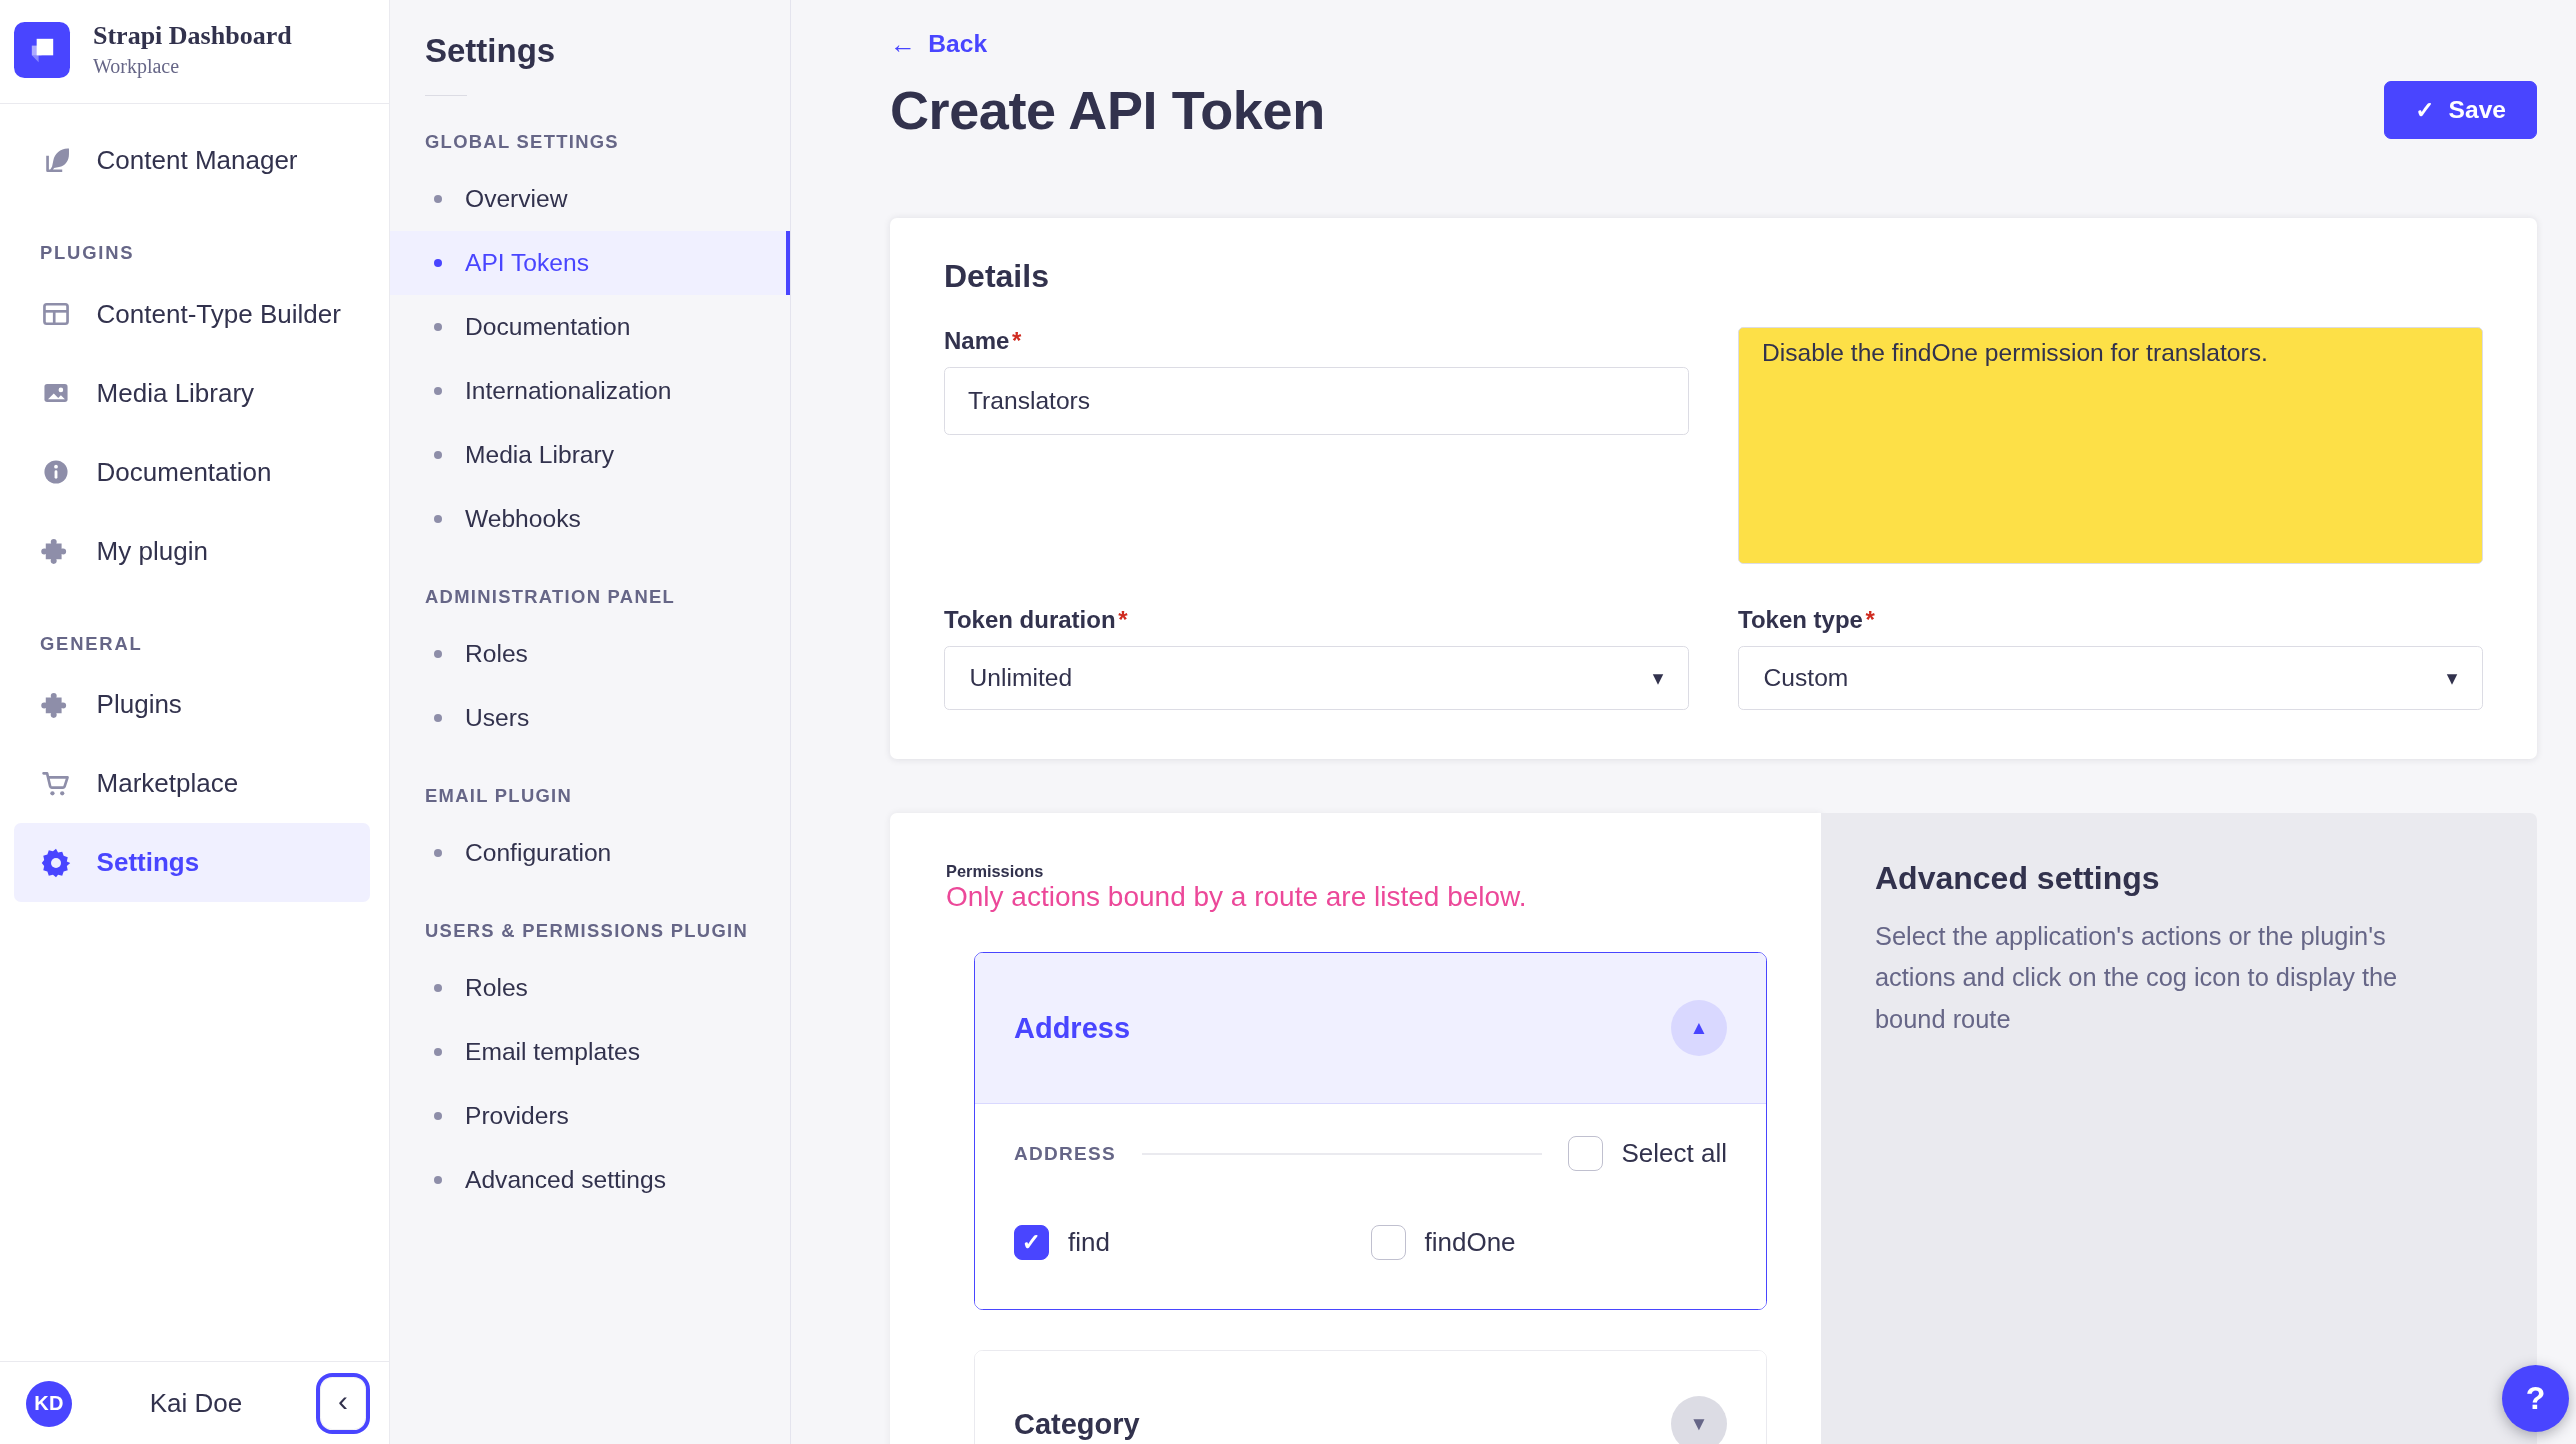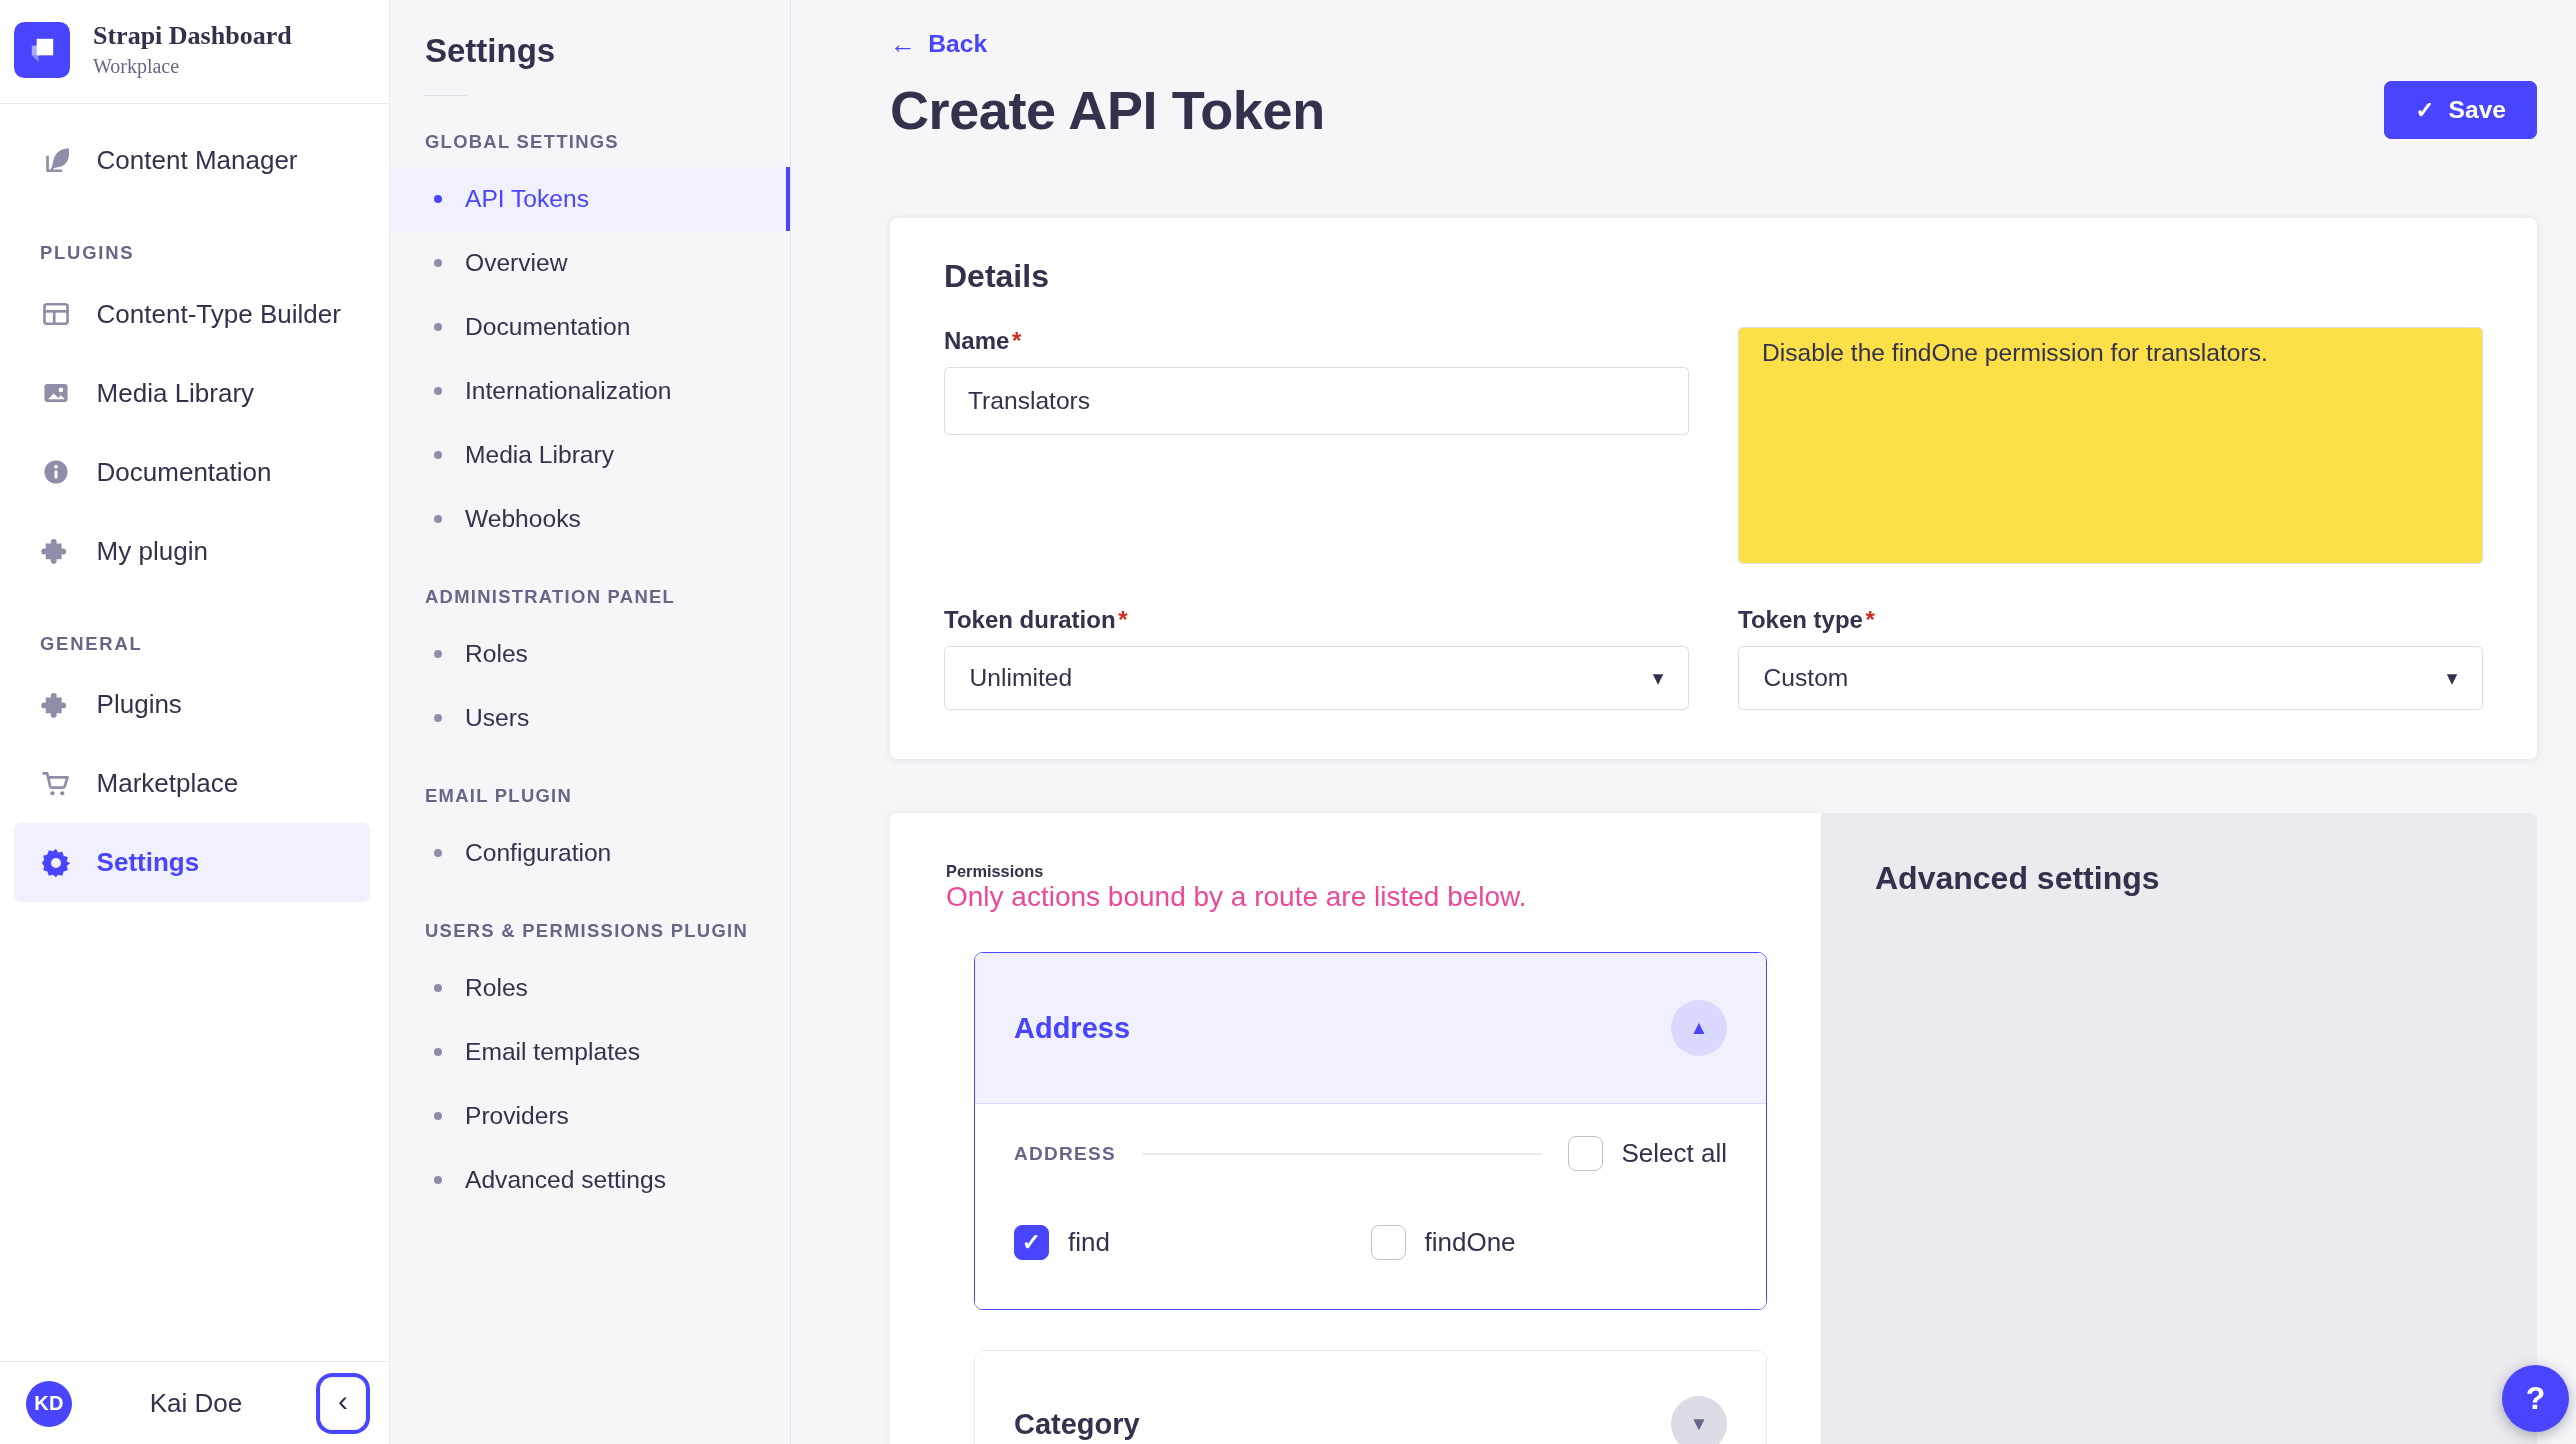--- a/index.html
+++ b/index.html
@@ -262,27 +262,27 @@
       <span>‹</span>
     </button>
   </div>
 </aside>
 
 <nav class="subnav">
   <h2>Settings</h2>
   <div class="subnav-divider"></div>
 
   <div class="subnav-section">GLOBAL SETTINGS</div>
+  <div class="subnav-item">
+    <span class="dot"></span>
+    <span>Overview</span>
+  </div>
   <div class="subnav-item active">
     <span class="dot"></span>
     <span>API Tokens</span>
-  </div>
-  <div class="subnav-item">
-    <span class="dot"></span>
-    <span>Overview</span>
   </div>
   <div class="subnav-item">
     <span class="dot"></span>
     <span>Documentation</span>
   </div>
   <div class="subnav-item">
     <span class="dot"></span>
     <span>Internationalization</span>
   </div>
   <div class="subnav-item">
@@ -417,18 +417,19 @@
           <span class="acc-title dark">Category</span>
           <button class="acc-toggle gray">
             <span>▼</span>
           </button>
         </div>
       </div>
     </section>
 
     <aside class="advanced-panel">
       <h3 class="panel-h">Advanced settings</h3>
+      <p>Select the application's actions or the plugin's actions and click on the cog icon to display the bound route</p>
     </aside>
   </div>
 </main>
 
 <button class="help-btn">?</button>
 
 
 </body></html>

